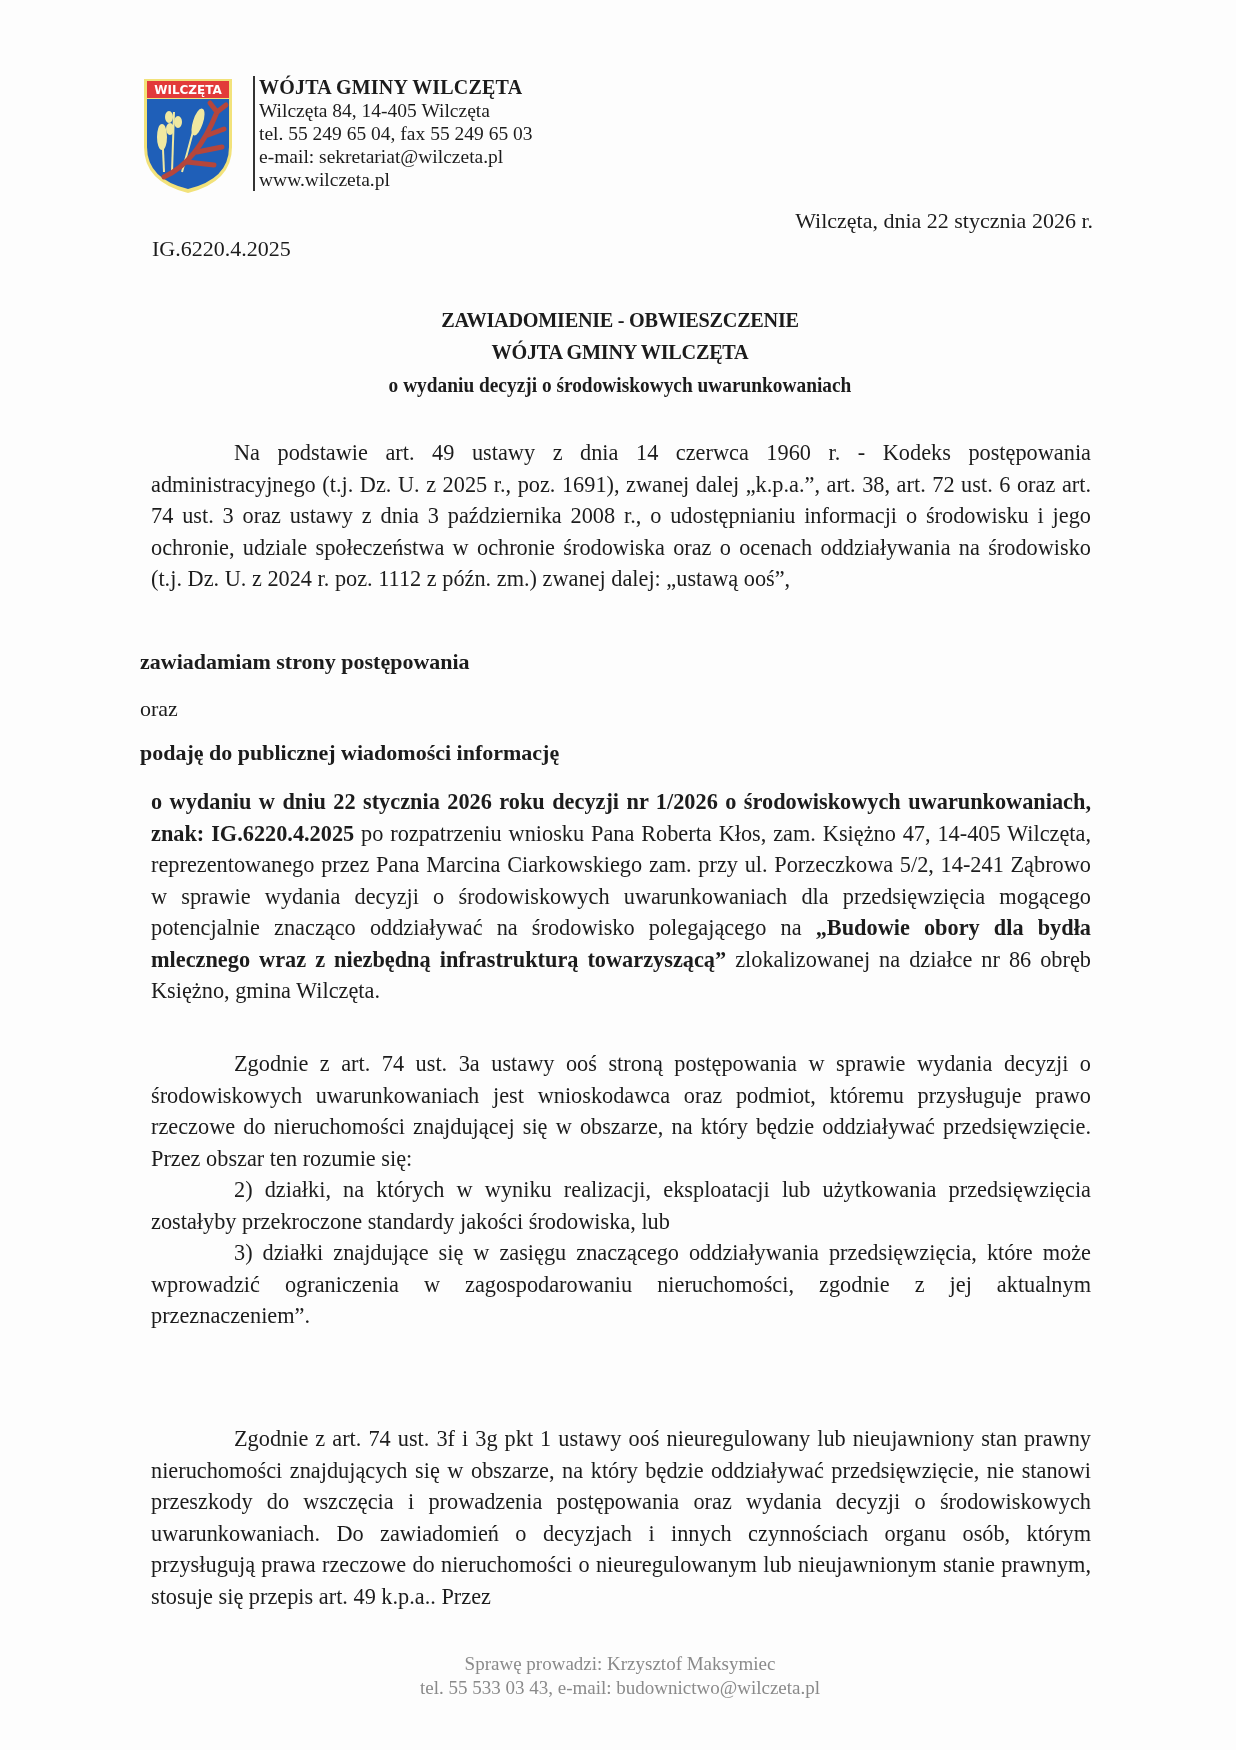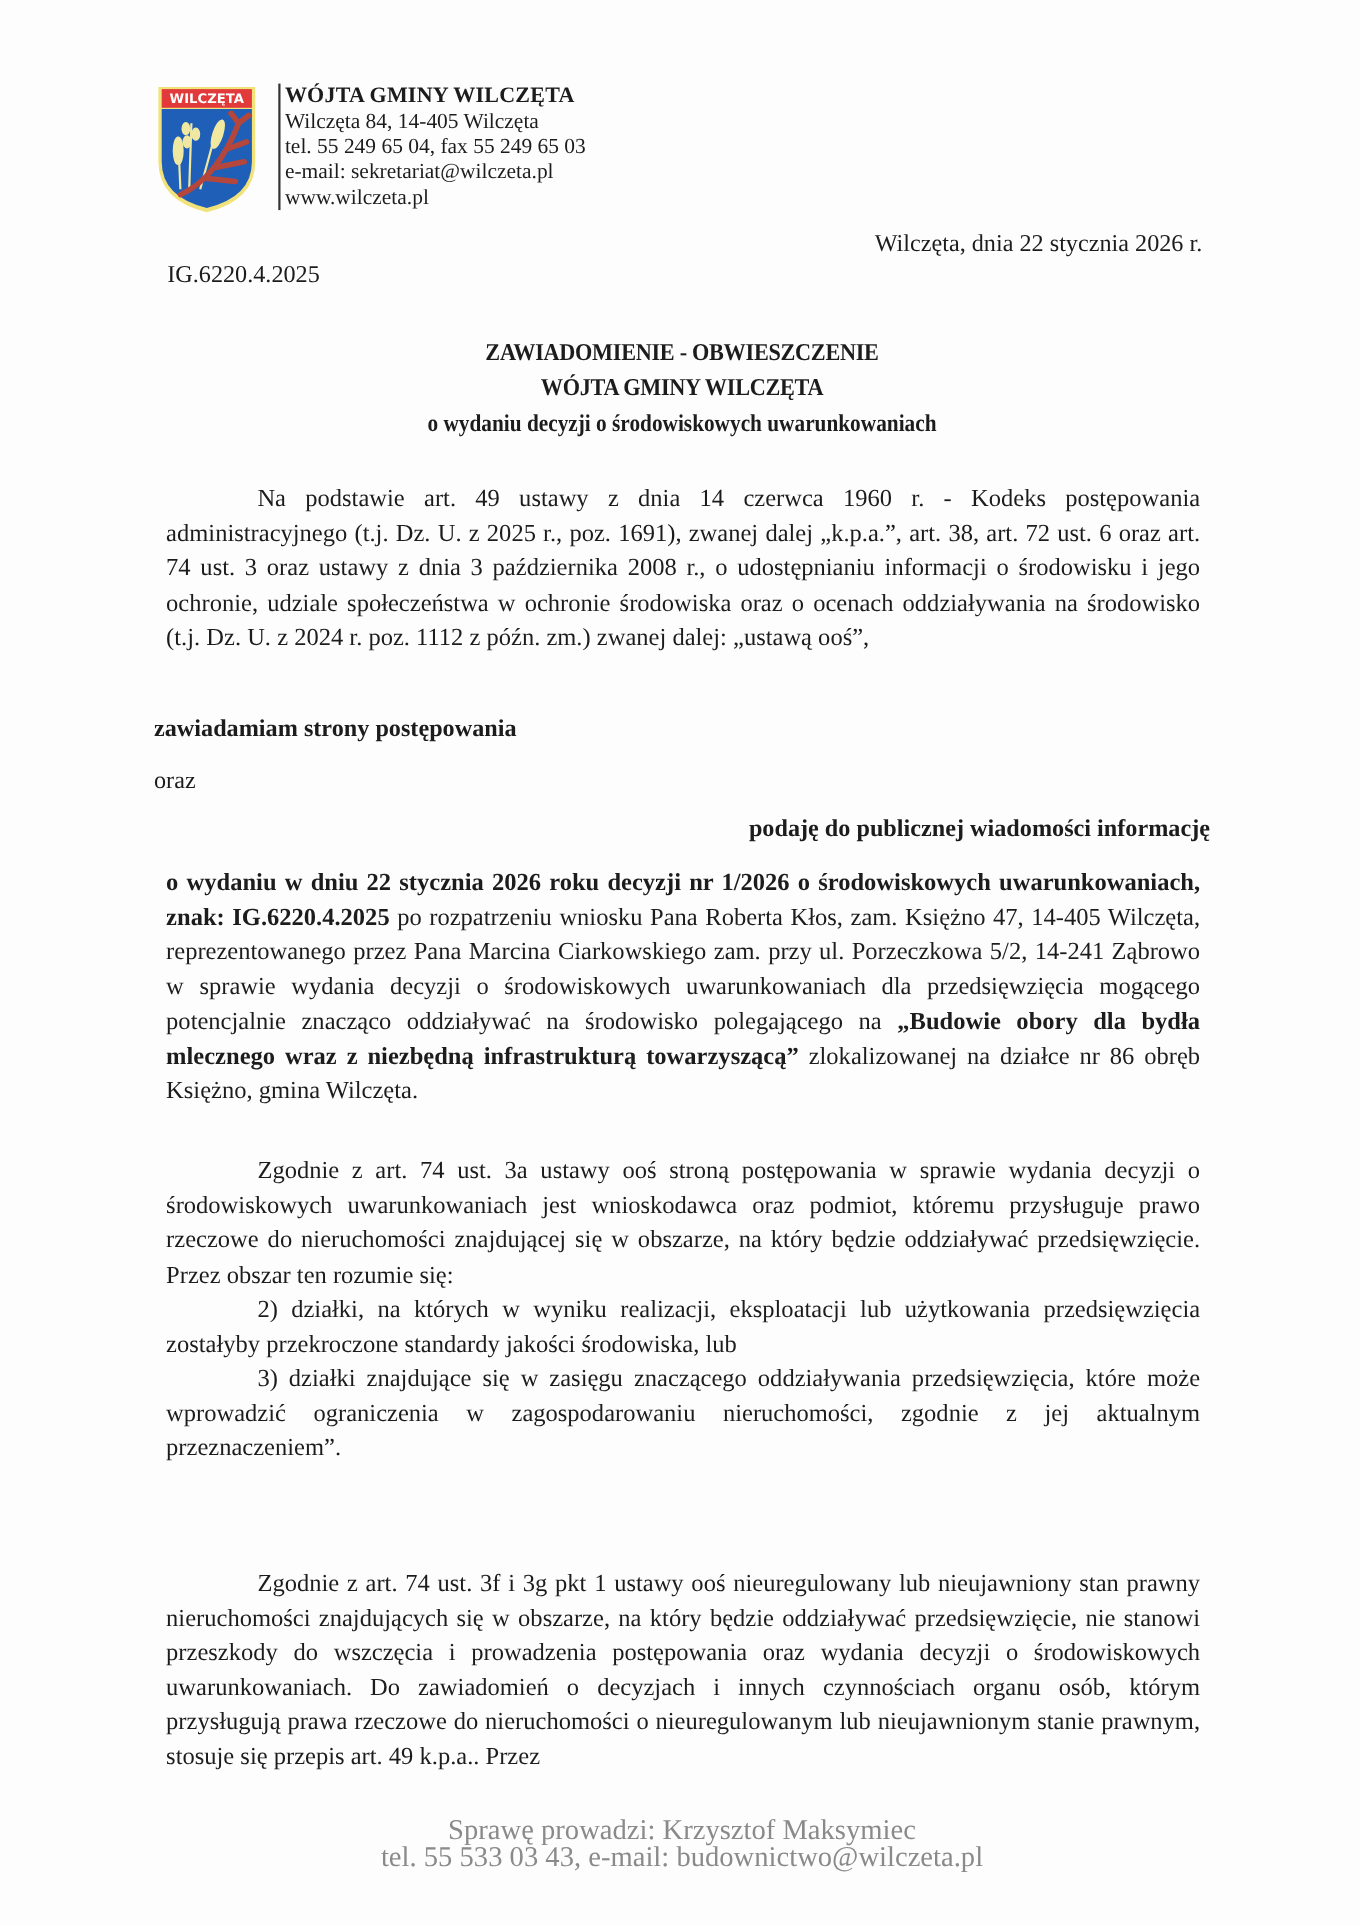--- a/index.html
+++ b/index.html
@@ -32,28 +32,28 @@
     position: absolute; left: 151px; width: 940px;
     font-size: 22.3px; line-height: 31.5px; text-align: justify;
   }
   .body p { margin: 0; }
   .indent { text-indent: 83px; }
   .b { font-weight: bold; }
 
   .p1 { top: 437px; }
   .lead1 { position: absolute; top: 649px; left: 140px; width: 960px; text-align: left; font-weight: bold; font-size: 22px; }
   .lead2 { position: absolute; top: 696px; left: 140px; width: 960px; text-align: left; font-size: 22px; }
-  .lead3 { position: absolute; top: 740px; left: 140px; width: 960px; text-align: right; font-weight: bold; font-size: 22px; }
+  .lead3 { position: absolute; top: 740px; left: 140px; width: 960px; text-align: left; font-weight: bold; font-size: 22px; }
   .p2 { top: 786px; }
   .p3 { top: 1048px; }
   .p5 { top: 1423px; }
 
   .footer {
     position: absolute; left: 140px; top: 1652px; width: 960px; text-align: center;
-    font-size: 26px; line-height: 24px; color: #8a8a8a;
+    font-size: 19px; line-height: 24px; color: #8a8a8a;
   }
 </style>
 </head>
 <body>
 
 <div class="page">
 
   <svg class="logo" viewBox="0 0 92 118">
     <path d="M2,2 H90 V70 Q90,105 46,116 Q2,105 2,70 Z" fill="#f2e27a"></path>
     <path d="M5,22 H87 V70 Q87,102 46,112 Q5,102 5,70 Z" fill="#1f5fb8"></path>

